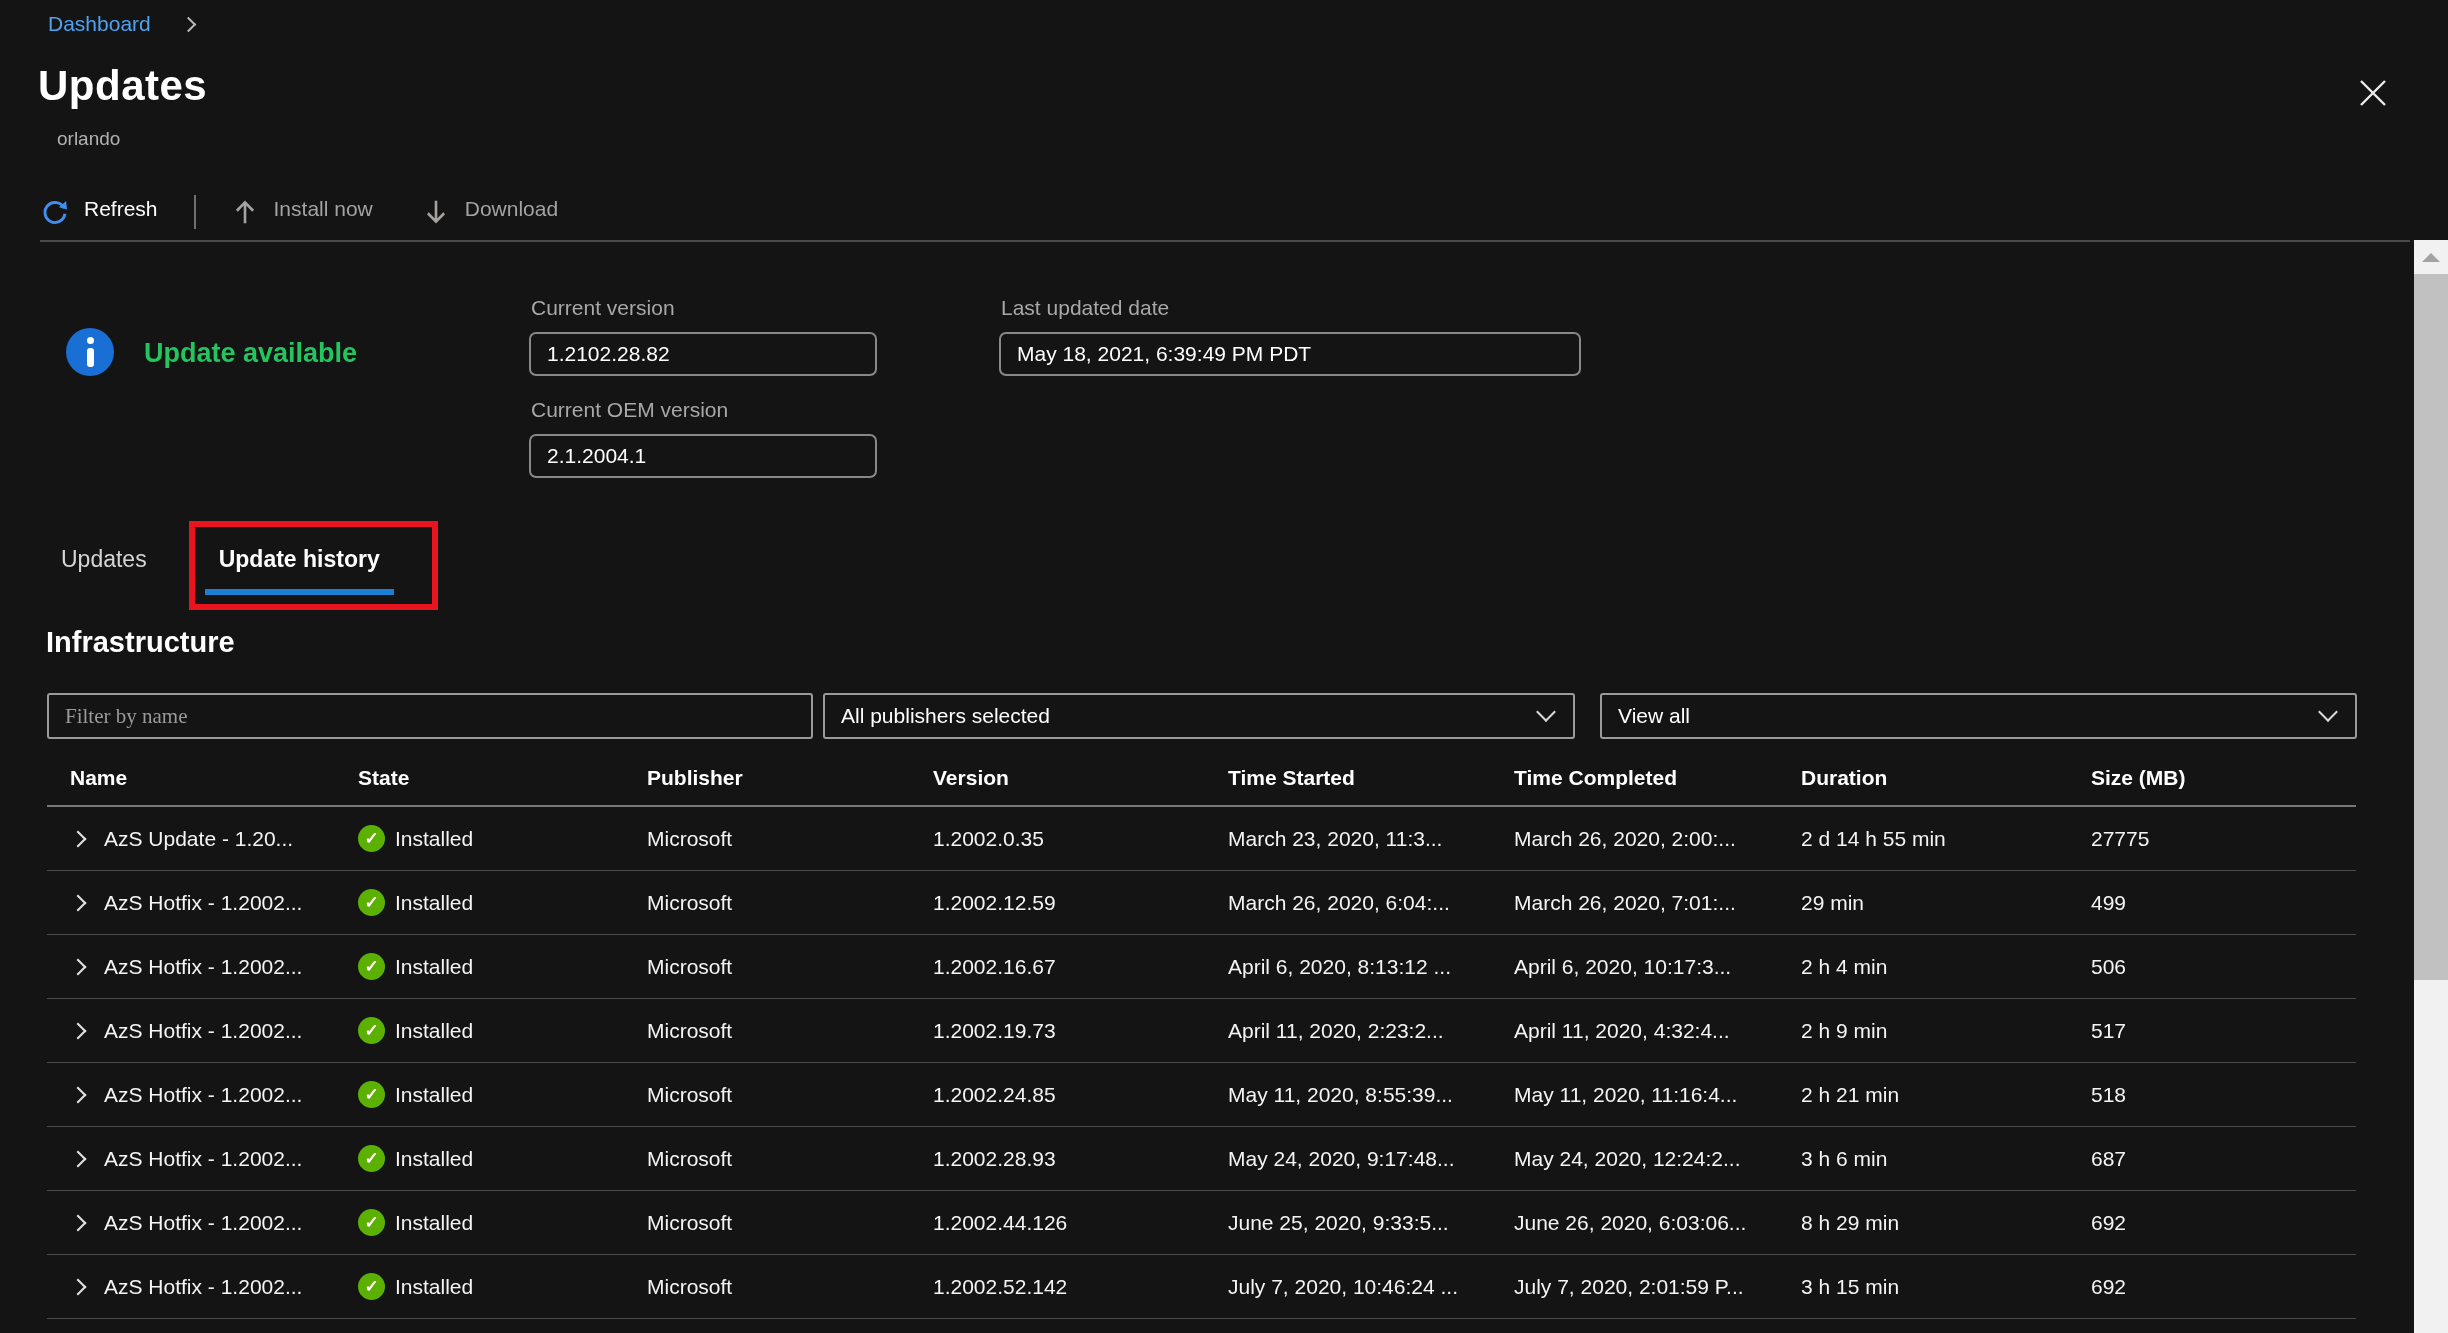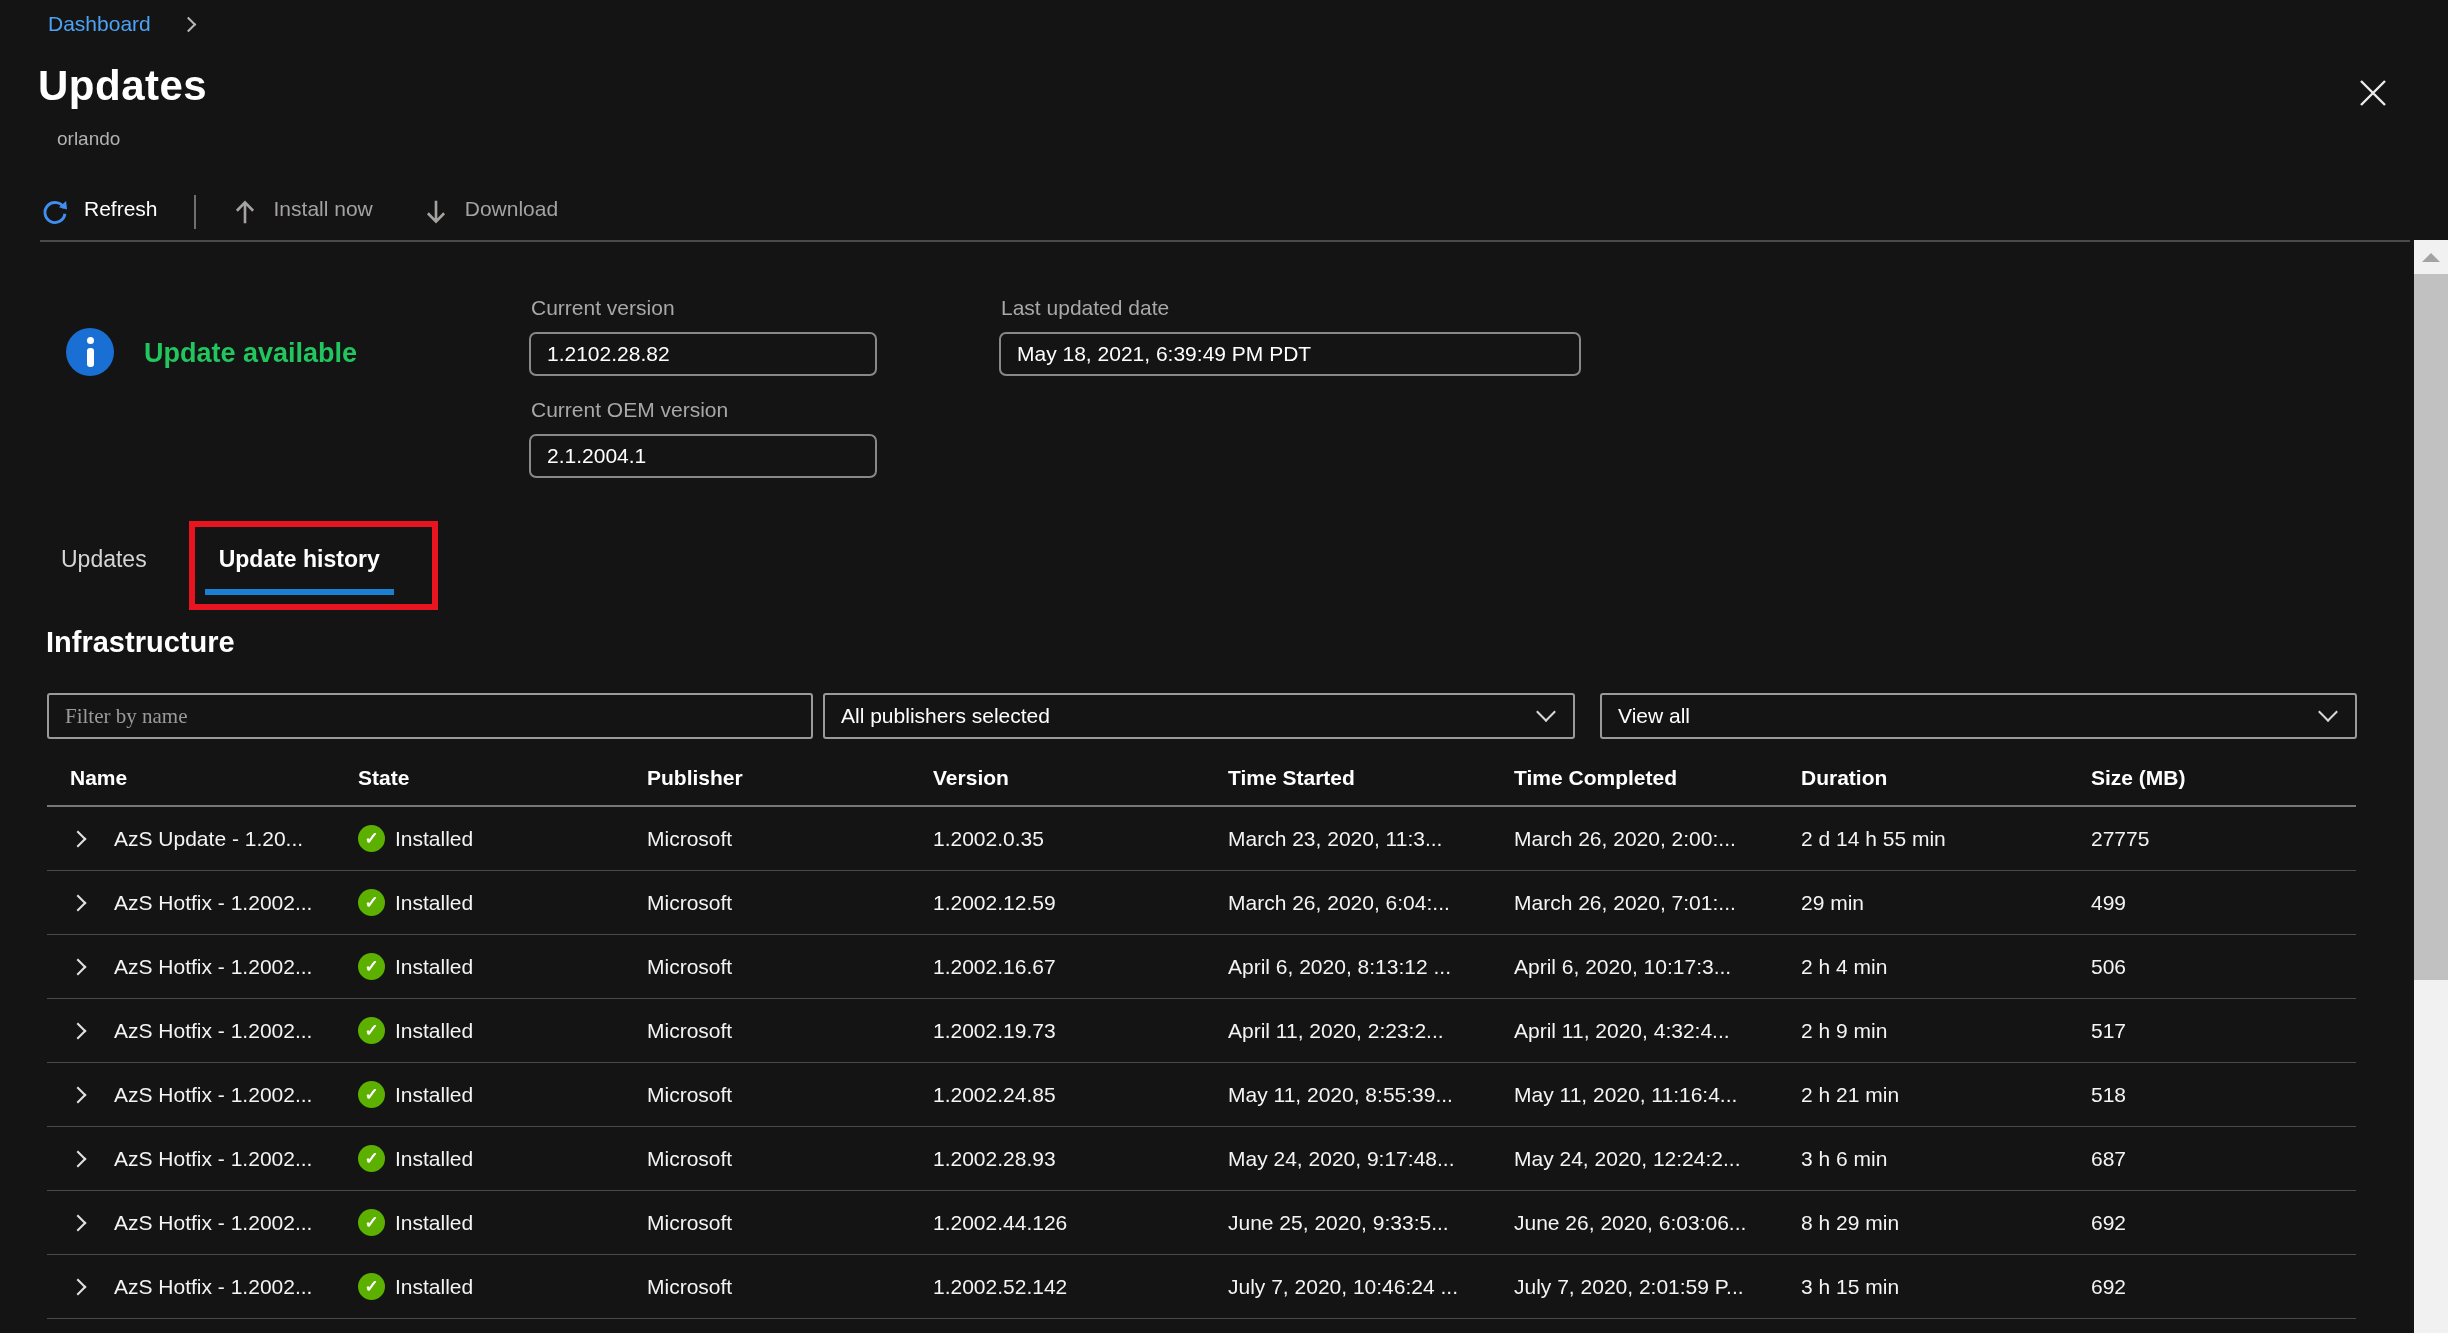--- a/index.html
+++ b/index.html
@@ -84,21 +84,21 @@
   .table { position: absolute; left: 47px; top: 750px; width: 2309px; }
   .trow {
     display: grid;
     grid-template-columns: 311px 289px 286px 295px 286px 287px 290px 265px;
     align-items: center;
   }
   .thead { height: 57px; border-bottom: 2px solid #777777; font-weight: bold; font-size: 21px; color: #ffffff; }
   .thead .cell:first-child { padding-left: 23px; }
   .tbody .trow { height: 64px; border-bottom: 1px solid #4a4a4a; font-size: 21px; color: #f4f4f4; cursor: default; }
   .cell { overflow: hidden; white-space: nowrap; }
-  .name-cell { display: flex; align-items: center; gap: 30px; padding-left: 25px; }
+  .name-cell { display: flex; align-items: center; gap: 20px; padding-left: 25px; }
   .row-chev { width: 12px; height: 12px; border-top: 2px solid #e2e2e2; border-right: 2px solid #e2e2e2; transform: rotate(45deg); flex: 0 0 auto; cursor: pointer; }
   .state-cell { display: flex; align-items: center; gap: 10px; }
   .check-badge {
     width: 27px; height: 27px; border-radius: 50%; background: #5cb100; flex: 0 0 auto;
     display: flex; align-items: center; justify-content: center;
     color: #ffffff; font-size: 17px; font-weight: bold;
   }
 
   
   .scrollbar { position: absolute; left: 2414px; top: 240px; width: 34px; height: 1093px; background: #f1f1f1; }

